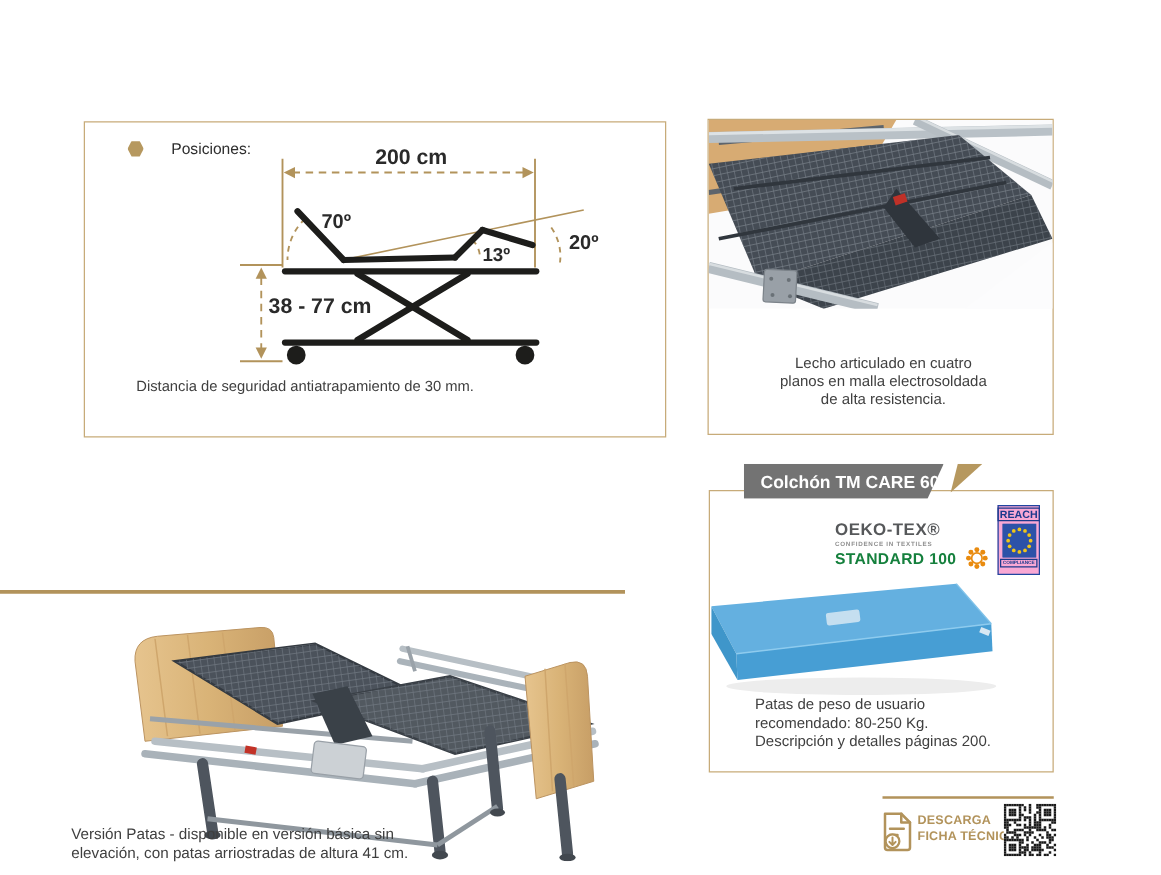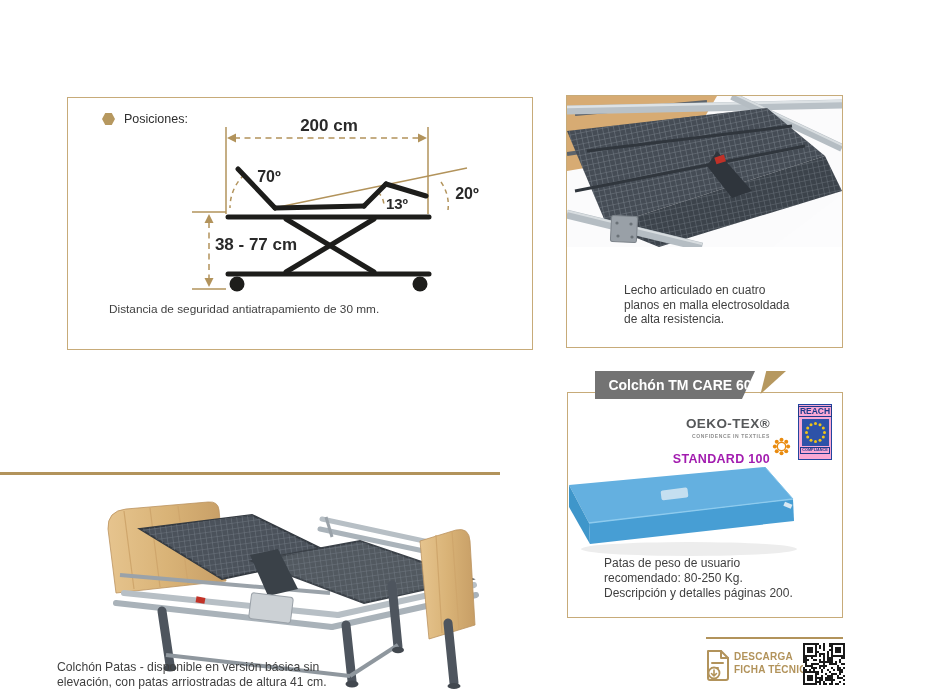--- a/index.html
+++ b/index.html
@@ -1,42 +1,42 @@
 <!DOCTYPE html>
 <html><head>
 <meta charset="utf-8">
 <style>
   html,body{margin:0;padding:0;background:#fff;}
   .page{position:relative;width:929px;height:700px;background:#fff;overflow:hidden;
         font-family:"Liberation Sans",sans-serif;color:#3f3f3f;}
   .box{position:absolute;background:#fff;border:1px solid #c7ab79;box-sizing:border-box;}
   
   .pos-box{left:67px;top:97px;width:466px;height:253px;}
-  .pos-label{position:absolute;left:34px;top:14px;display:flex;align-items:center;gap:9px;
+  .pos-label{position:absolute;left:34px;top:14px;display:flex;align-items:center;gap:22px;
              font-size:12.5px;color:#2e2e2e;justify-content:flex-end;}
   .hex{width:13px;height:13px;background:#b6985f;display:inline-block;
        clip-path:polygon(25% 3%,75% 3%,100% 50%,75% 97%,25% 97%,0 50%);}
   .pos-diagram{position:absolute;left:0;top:0;width:464px;height:251px;}
   .pos-caption{position:absolute;left:41px;top:204px;font-size:11.8px;line-height:14.5px;color:#3f3f3f;}
   
   .mesh-box{left:566px;top:95px;width:277px;height:253px;}
   .mesh-photo{position:absolute;left:0;top:0;width:275px;height:151px;}
-  .mesh-caption{position:absolute;left:57px;top:187px;font-size:12px;line-height:14.5px;color:#3f3f3f;}
+  .mesh-caption{position:absolute;left:57px;top:187px;font-size:12px;line-height:14.5px;color:#3f3f3f;text-align:center;}
   
   .mat-box{left:567px;top:392px;width:276px;height:226px;}
   .mat-banner{position:absolute;left:595px;top:371px;width:160px;height:28px;background:#737373;
               color:#fff;font-size:14px;font-weight:bold;display:flex;align-items:center;
               justify-content:center;padding-left:10px;box-sizing:border-box;z-index:3;
               clip-path:polygon(0 0,100% 0,calc(100% - 13px) 100%,0 100%);}
   .mat-banner-fold{position:absolute;left:760px;top:371px;width:26px;height:25px;background:#b6985f;
                    z-index:3;clip-path:polygon(24% 0,100% 0,2% 92%);}
-  .oeko{position:absolute;left:100px;top:23px;width:102px;text-align:right;}
+  .oeko{position:absolute;left:100px;top:23px;width:102px;}
   .oeko-brand{font-size:13.5px;font-weight:bold;color:#56585a;letter-spacing:.4px;}
   .oeko-tag{font-size:5px;font-weight:bold;color:#8f8f8f;letter-spacing:.6px;margin-top:1.5px;}
-  .oeko-std{font-size:12.5px;font-weight:bold;color:#a21caf;letter-spacing:.3px;margin-top:13px;}
+  .oeko-std{font-size:12.5px;font-weight:bold;color:#15803d;letter-spacing:.3px;margin-top:1px;}
   .oeko-flower{position:absolute;left:204px;top:44px;width:19px;height:19px;}
   .reach{position:absolute;left:230px;top:11px;width:34px;height:56px;border:1.5px solid #2146a0;
          background:#f9a8d4;box-sizing:border-box;display:flex;flex-direction:column;align-items:center;}
   .reach-title{font-size:8.5px;font-weight:bold;color:#1c3a8c;border:1px solid #1c3a8c;
                padding:0 1px;margin-top:1px;line-height:9px;}
   .reach-stars{width:27px;height:27px;background:#2d52a8;margin-top:1.5px;}
   .reach-comp{font-size:3.8px;font-weight:bold;color:#1c3a8c;border:0.5px solid #1c3a8c;
               margin-top:1.5px;padding:0 1px;line-height:5px;}
   .mat-photo{position:absolute;left:1px;top:52px;width:233px;height:120px;}
   .mat-caption{position:absolute;left:36px;top:163px;font-size:12px;line-height:15px;color:#3f3f3f;}
@@ -288,21 +288,21 @@
     </g>
 
     <g>
       <path d="M 320,44 L 356,33 Q 369,30 370,44 L 375,128 L 329,142 Z" fill="url(#woodG)" stroke="#bb9360" stroke-width="0.8"></path>
       <path d="M 336,38 L 342,136 M 352,34 L 359,132" stroke="#cfa66c" stroke-width="1.2" fill="none"></path>
     </g>
     <line x1="348" y1="126" x2="354" y2="186" stroke="#4e555e" stroke-width="9" stroke-linecap="round"></line>
     <ellipse cx="354" cy="189" rx="6.5" ry="3" fill="#42484f"></ellipse>
   </svg>
   <div class="legs-caption">
-    <div>Colchón Patas - disponible en versión básica sin</div>
+    <div>Versión Patas - disponible en versión básica sin</div>
     <div>elevación, con patas arriostradas de altura 41 cm.</div>
   </div>
 
   <div class="dl-divider"></div>
   <div class="dl-link">
     <svg class="dl-icon" viewBox="0 0 28 33">
       <g fill="none" stroke="#b2935b" stroke-width="2" stroke-linejoin="round" stroke-linecap="round">
         <path d="M 4,2 H 17 L 24,9 V 29 Q 24,31 22,31 H 6 Q 4,31 4,29 Z"></path>
         <path d="M 17,2 V 9 H 24"></path>
         <path d="M 8,14 H 19 M 8,19 H 14"></path>

